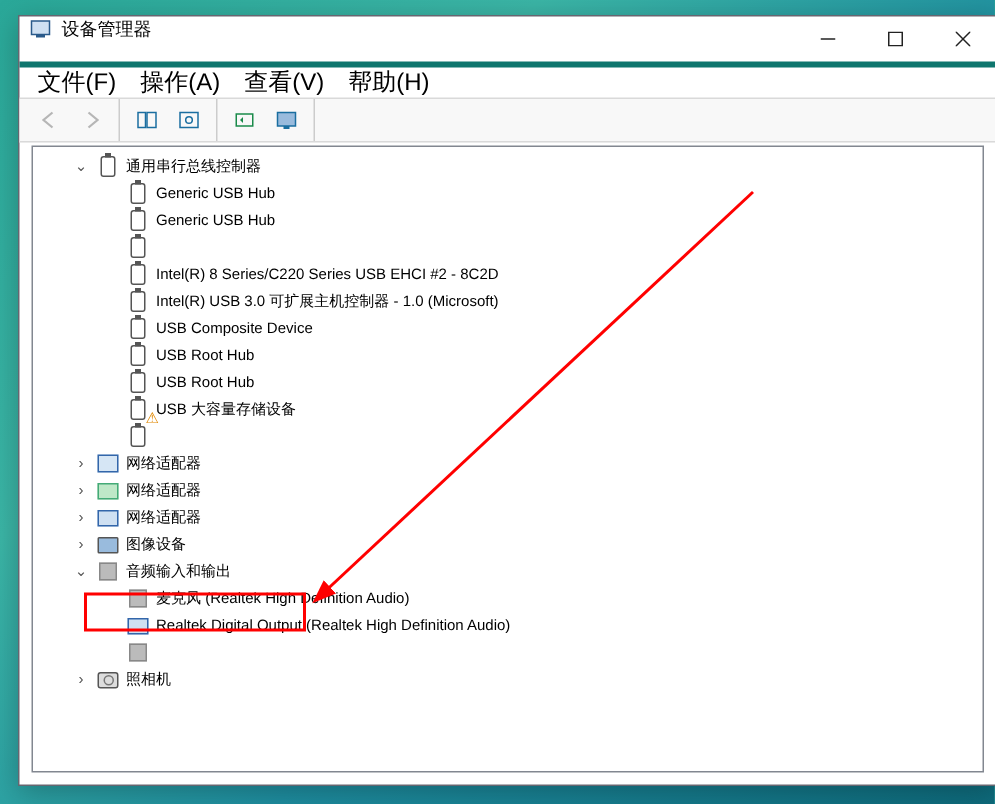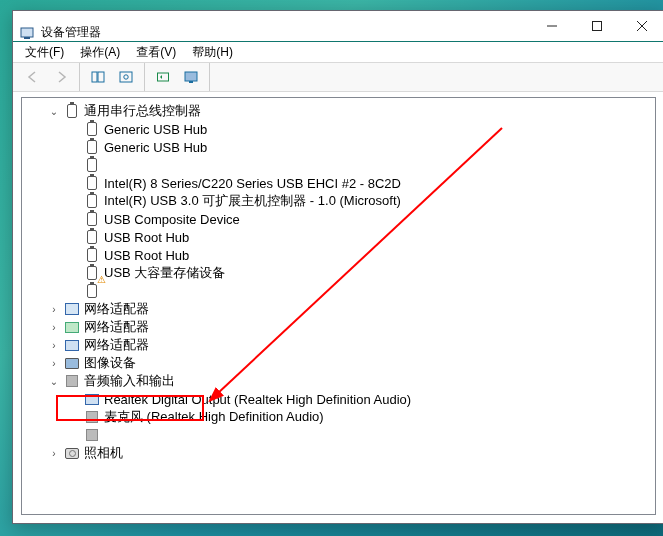--- a/index.html
+++ b/index.html
@@ -1,35 +1,35 @@
 <!DOCTYPE html>
 <html><head>
 <meta charset="utf-8">
 <style>
   html,body{margin:0;padding:0;width:663px;height:536px;overflow:hidden}
   body{background:linear-gradient(135deg,#2aa899 0%,#3bb5a6 30%,#1e8ea0 60%,#0e6b7c 100%);font-family:"Segoe UI","Microsoft YaHei",Arial,sans-serif;font-size:12px;color:#000}
   .window{position:absolute;left:12px;top:10px;width:651px;height:512px;background:#fff;border:1px solid #666670;box-shadow:0 4px 18px rgba(0,0,0,.25)}
-  .titlebar{height:30px;display:flex;align-items:flex-end;padding:0 0 0 6px;border-bottom:1px solid #0f766e}
+  .titlebar{height:30px;display:flex;align-items:flex-start;padding:0 0 0 6px;border-bottom:4px solid #0f766e}
   .title-icon{width:16px;height:16px;margin-right:6px}
   .title-text{flex:1;font-size:12px}
   .winbtns{display:flex;height:100%}
   .winbtn{width:45px;height:100%;display:flex;align-items:center;justify-content:center}
   .winbtn svg{stroke:#222;stroke-width:1}
-  .menubar{height:20px;display:flex;align-items:center;padding:0 4px;border-bottom:1px solid #d9d9d9;font-size:12px}
+  .menubar{height:20px;display:flex;align-items:center;padding:0 4px;border-bottom:1px solid #d9d9d9;font-size:16px}
   .menu-item{padding:2px 8px}
   .toolbar{height:28px;display:flex;align-items:center;padding:0 2px;background:#f8f8f8;border-bottom:1px solid #d9d9d9;gap:0}
   .tool-group{display:flex;align-items:center;border-right:1px solid #ccc;padding:0 4px;height:100%}
   .tool-btn{width:24px;height:22px;display:flex;align-items:center;justify-content:center;border:1px solid transparent;margin:0 1px}
   .tool-btn.disabled{opacity:.4}
   .tree-pane{position:absolute;left:8px;top:86px;right:8px;bottom:8px;border:1px solid #828790;background:#fff;overflow:hidden}
   .tree{padding:4px 0 4px 0}
   .row{display:flex;align-items:center;height:18px;white-space:nowrap;padding-left:4px}
   .exp{width:16px;height:16px;display:flex;align-items:center;justify-content:center;user-select:none;color:#555;font-size:10px}
   .node-icon{width:16px;height:16px;margin:0 4px 0 2px;flex:0 0 16px;display:flex;align-items:center;justify-content:center}
-  .label{font-size:13px}
+  .label{font-size:10px}
   .depth1{padding-left:24px}
   .depth2{padding-left:44px}
   
   .ic-usb{width:8px;height:12px;border:1px solid #555;border-radius:2px;position:relative;background:#fff}
   .ic-usb:before{content:"";position:absolute;top:-3px;left:2px;width:4px;height:3px;background:#555}
   .ic-warn{position:relative}
   .ic-warn:after{content:"⚠";position:absolute;right:-6px;bottom:-4px;font-size:10px;color:#e08800}
   .ic-net{width:12px;height:9px;border:1px solid #4a7;background:#bfe8c8}
   .ic-sys{width:12px;height:9px;border:1px solid #36a;background:#cfe0f2}
   .ic-disp{width:12px;height:9px;border:1px solid #555;background:#9bd;border-radius:1px}
@@ -234,30 +234,30 @@
       <div class="row depth1">
         <span class="exp">⌄</span>
         <span class="node-icon">
             <span class="ic-spk"></span>
           </span>
         <span class="label">音频输入和输出</span>
       </div>
       <div class="row depth2">
           <span class="exp"></span>
           <span class="node-icon">
+            <span class="ic-spk"></span>
+          </span>
+          <span class="label">麦克风 (Realtek High Definition Audio)</span>
+        </div>
+      <div class="row depth2">
+          <span class="exp"></span>
+          <span class="node-icon">
             <span class="ic-sys"></span>
           </span>
           <span class="label">Realtek Digital Output (Realtek High Definition Audio)</span>
-        </div>
-      <div class="row depth2">
-          <span class="exp"></span>
-          <span class="node-icon">
-            <span class="ic-spk"></span>
-          </span>
-          <span class="label">麦克风 (Realtek High Definition Audio)</span>
         </div>
       <div class="row depth2">
           <span class="exp"></span>
           <span class="node-icon">
             <span class="ic-spk"></span>
           </span>
         </div>
 
       <div class="row depth1">
         <span class="exp">›</span>

